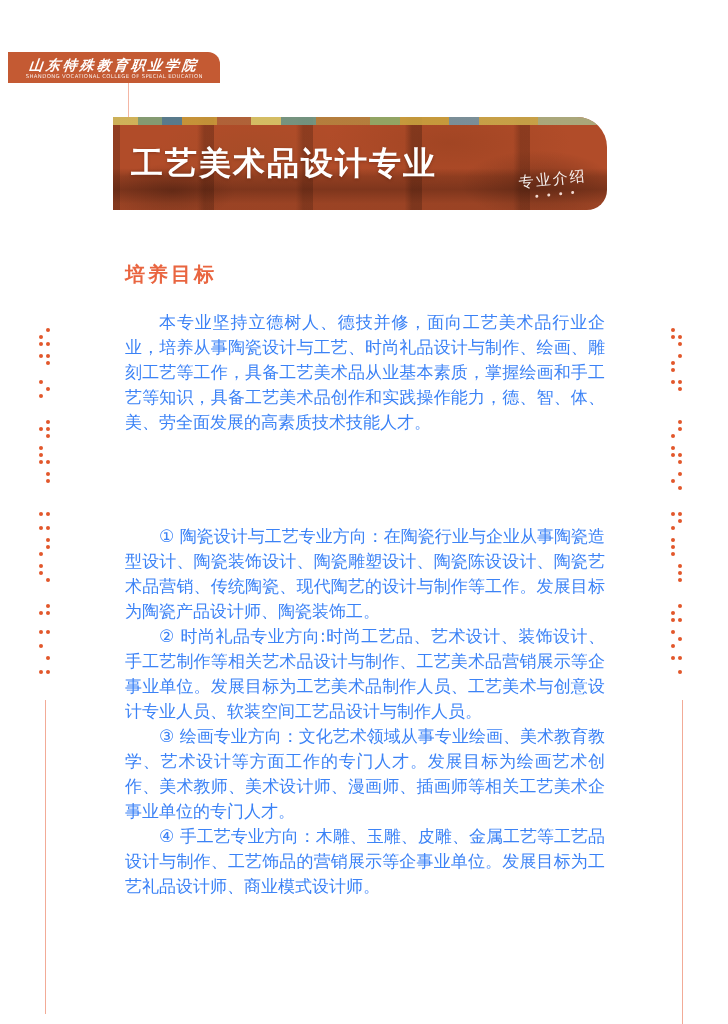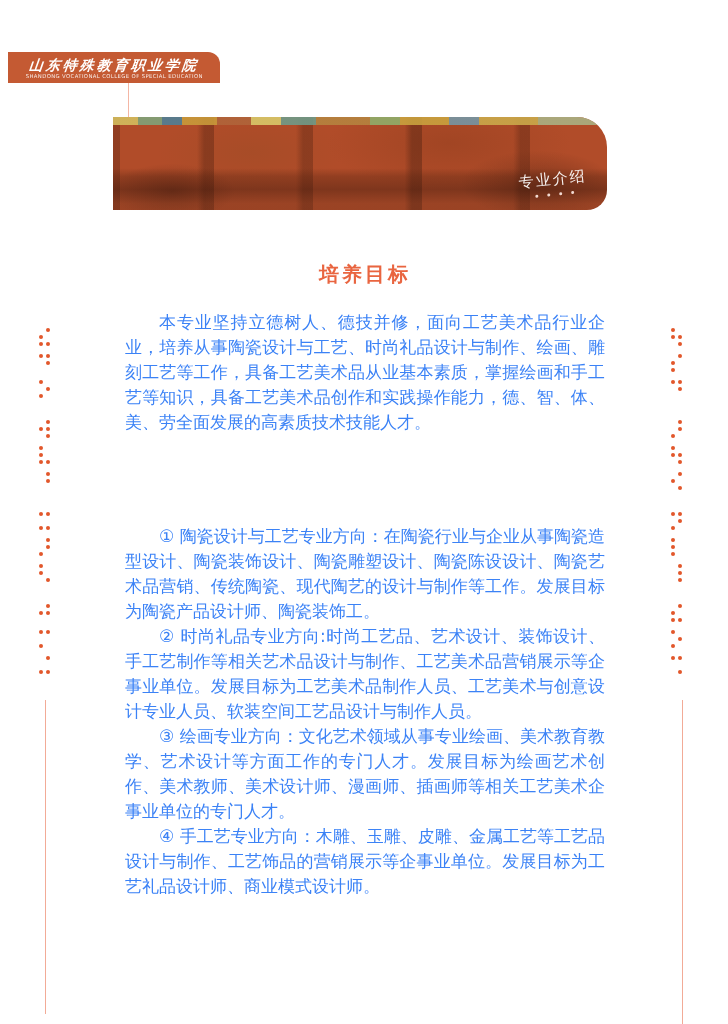--- a/index.html
+++ b/index.html
@@ -53,21 +53,21 @@
     color:#ffffff;font-size:32px;font-weight:bold;letter-spacing:2px;
     text-shadow:0 1px 3px rgba(60,20,8,.35);white-space:nowrap;
   }
   .banner-tag{position:absolute;right:20px;top:52px;transform:rotate(-6deg);text-align:center;}
   .tag-text{color:rgba(255,255,255,.93);font-size:15px;letter-spacing:2px;white-space:nowrap;}
   .tag-dots{display:flex;gap:9px;justify-content:center;margin-top:4px;}
   .tag-dots i{width:3px;height:3px;border-radius:50%;background:rgba(255,235,228,.9);display:block;}
 
   
   .sec-head{
-    position:absolute;left:125px;width:480px;margin:0;text-align:center;
+    position:absolute;left:125px;width:480px;margin:0;text-align:left;
     color:#e96540;font-size:20px;font-weight:bold;letter-spacing:3px;
   }
   .para-block{
     position:absolute;left:125px;width:480px;color:#3b82f6;
     font-size:17px;line-height:25px;text-align:justify;
   }
   .para-block p{margin:0;text-indent:2em;}
 
   
   .braille-col{position:absolute;width:20px;}
@@ -86,20 +86,21 @@
 <div class="page">
 
   <header class="logo-strip">
     <div class="logo-zh">山东特殊教育职业学院</div>
     <div class="logo-en">SHANDONG VOCATIONAL COLLEGE OF SPECIAL EDUCATION</div>
   </header>
   <div class="logo-tail-line"></div>
 
   <section class="banner">
     <div class="banner-topstrip"></div>
+    <h1 class="banner-title">工艺美术品设计专业</h1>
     <div class="banner-tag">
       <span class="tag-text">专业介绍</span>
       <div class="tag-dots">
         <i></i>
           <i></i>
           <i></i>
           <i></i>
       </div>
     </div>
   </section>

